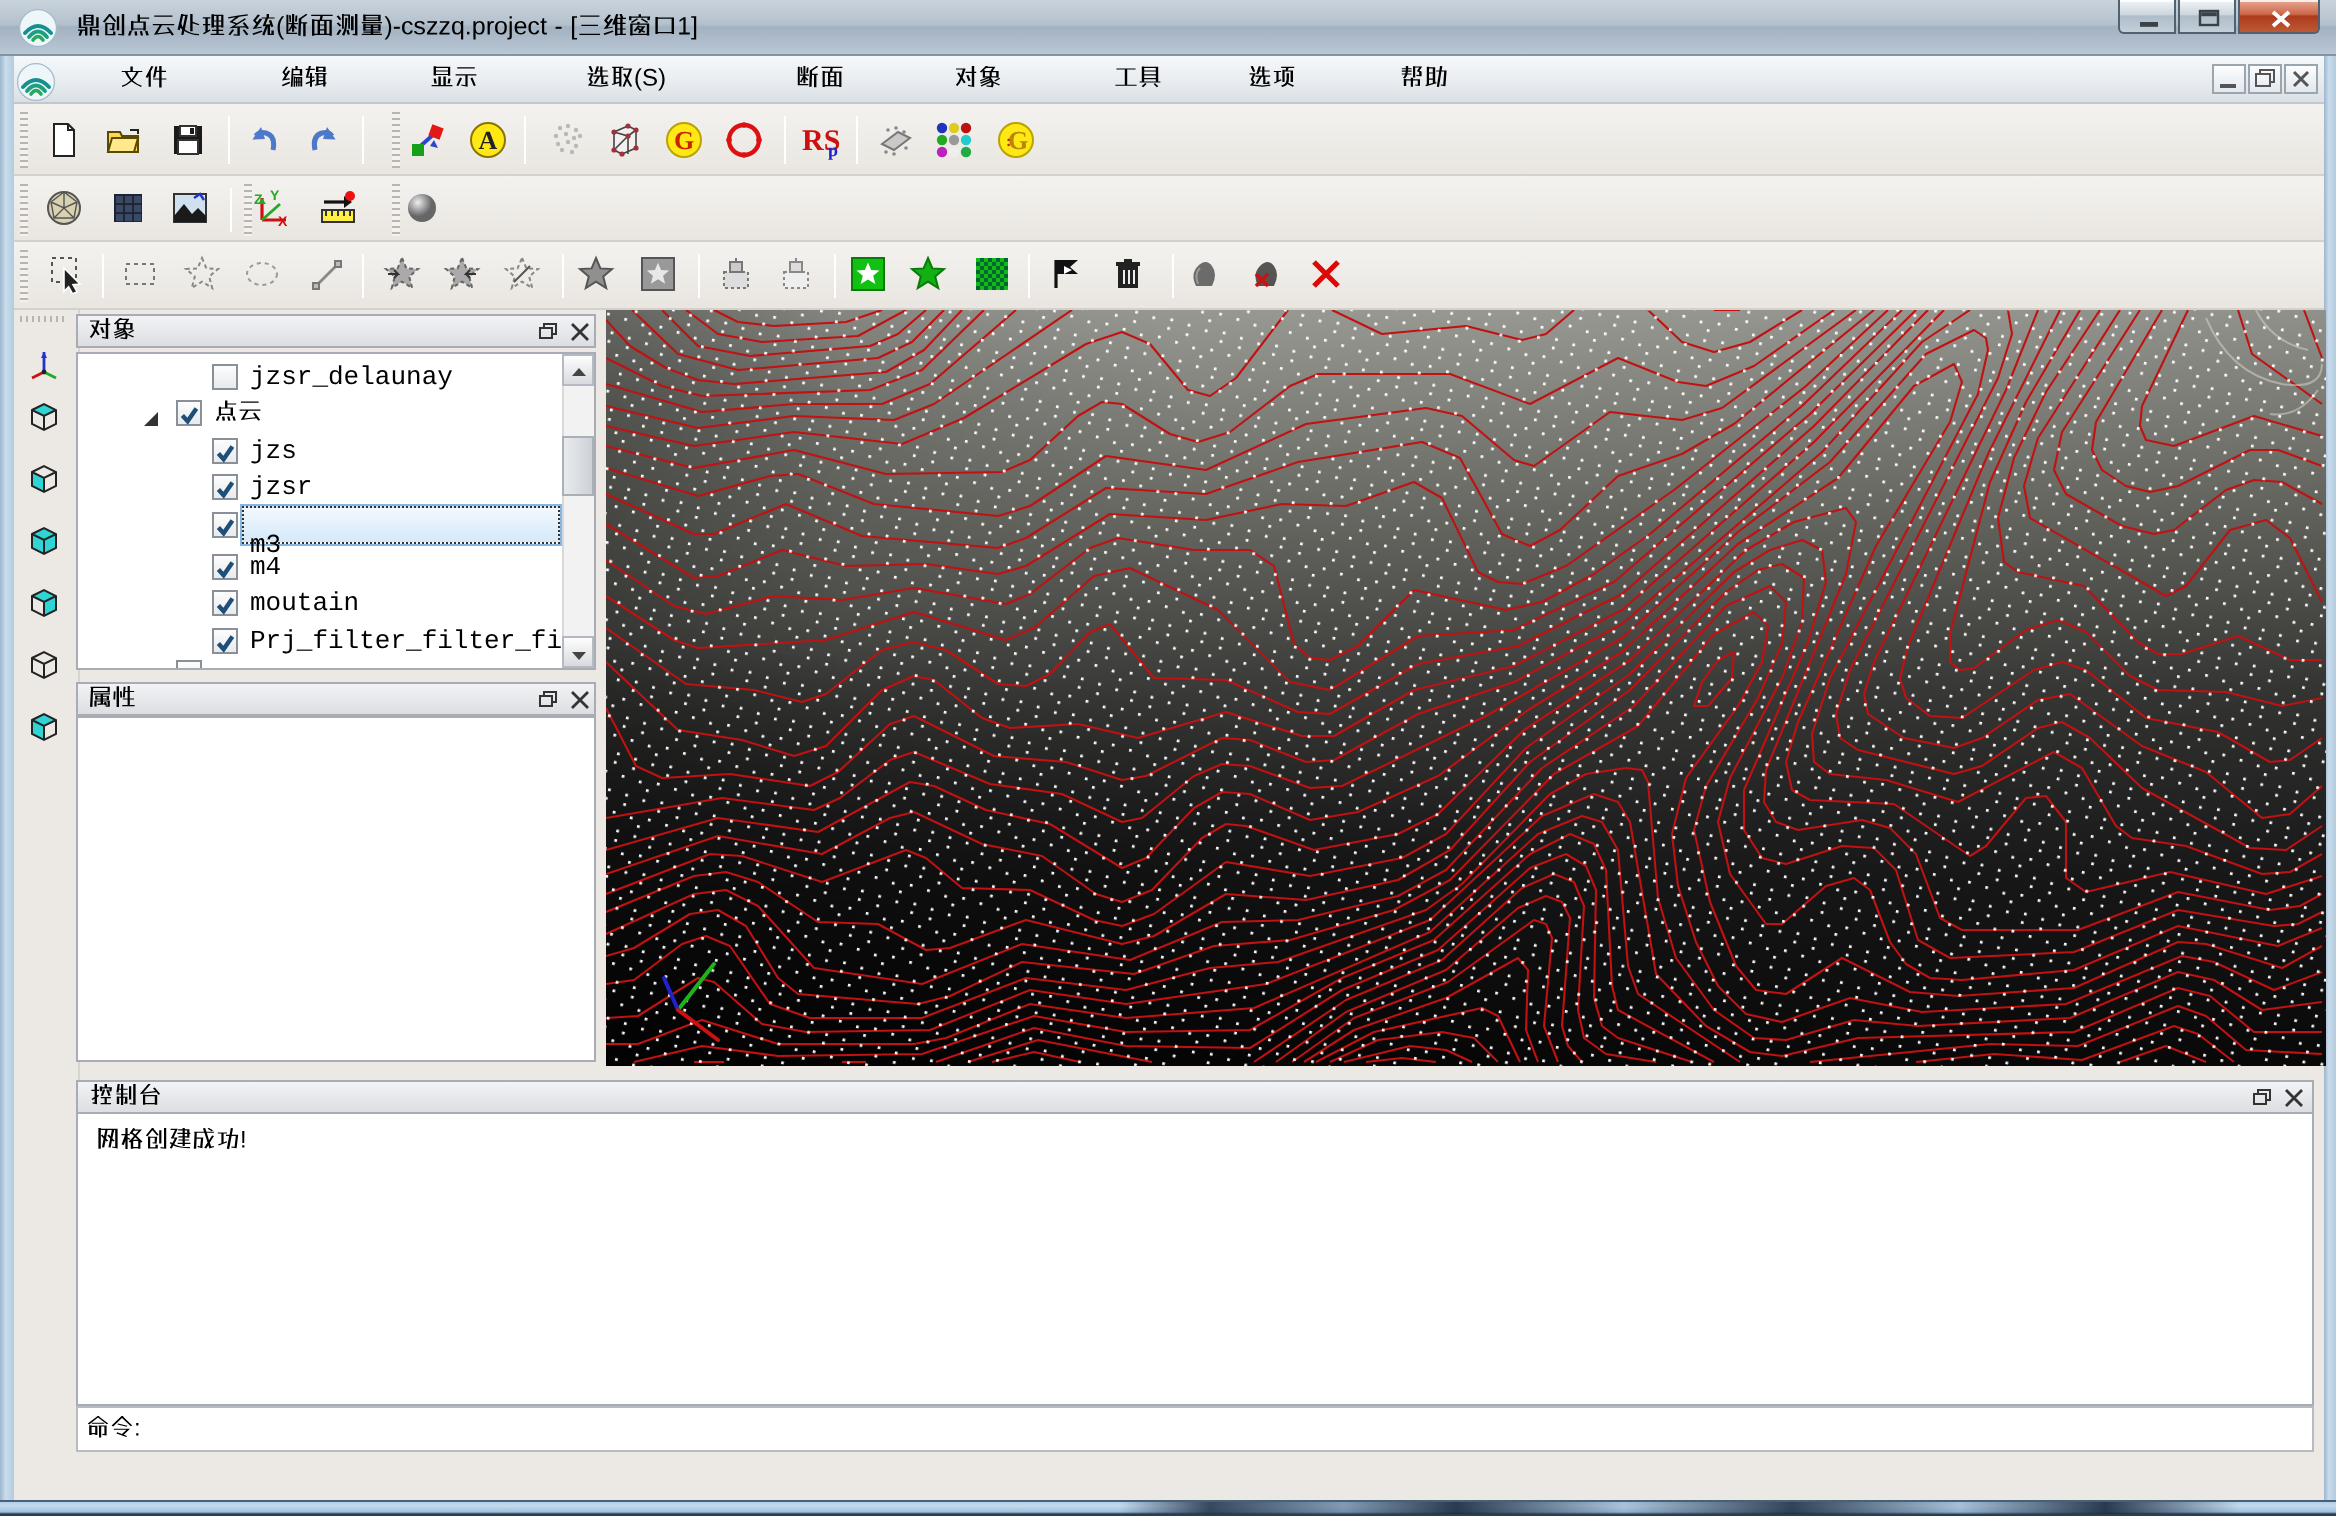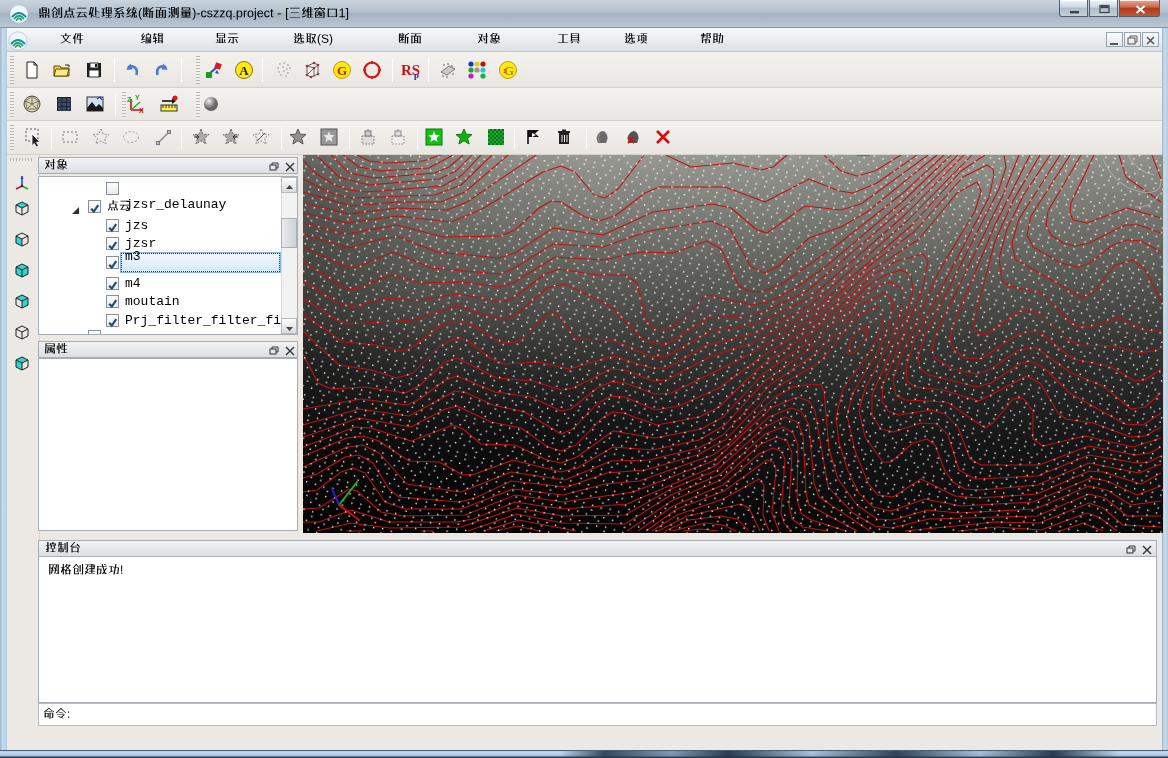--- a/index.html
+++ b/index.html
@@ -555,40 +555,40 @@
         <rect x="2" y="4" width="6" height="5" fill="none" stroke="#333"></rect>
         <path d="M4 4V2h6v5h-2" fill="none" stroke="#333"></path>
       </svg></div>
     <div class="pbtn" style="left:284px;top:159px"><svg width="12" height="12">
         <path d="M2 2l8 8M10 2l-8 8" stroke="#333" stroke-width="1.4"></path>
       </svg></div>
     <div class="pbody" style="left:38px;top:176px;width:260px;height:159px"></div>
     <div class="abs" style="left:39px;top:177px;width:242px;height:157px;overflow:hidden">
       <div class="abs" style="left:82px;top:76px;width:159px;height:19px;background:linear-gradient(180deg,#f2f8fd,#d4e9f9);border:1px dotted #333;outline:1px solid #86b7e2"></div>
       <div class="cb abs" style="left:67px;top:5px"></div>
-      <div class="trow" style="left:86px;top:20px">jzsr_delaunay</div>
+      <div class="trow" style="left:86px;top:4px">jzsr_delaunay</div>
       <div class="cb abs" style="left:49px;top:23px"><svg width="13" height="13" viewBox="0 0 13 13" style="margin:-1px 0 0 -1px">
           <path d="M3.2 6.8l2.6 2.8 4.4-6.4" fill="none" stroke="#1f4e79" stroke-width="2.2"></path>
         </svg></div>
       <div class="abs" style="left:68px;top:23px"><svg width="25" height="15" viewBox="0 0 25 15" fill="#000">
           <path transform="translate(0.0,9.8)" d="M4.3 0.6 5.5 0.5 5.2 -1.5 4.0 -1.4ZM7.1 0.6 8.2 0.4 7.7 -1.6 6.6 -1.5ZM9.8 0.6 10.9 0.4 10.2 -1.7 9.1 -1.6ZM2.0 0.6 2.9 -1.5 1.9 -1.8 0.9 0.4ZM3.5 -2.9V-5.5H8.3V-2.9ZM6.7 -9.5H5.5V-6.1H3.5V-6.4H2.4V-1.9H3.5V-2.3H8.3V-1.9H9.5V-6.1H6.7V-7.5H11.1V-8.1H6.7Z"></path>
           <path transform="translate(12.0,9.8)" d="M11.2 -4.4V-5.0H0.8V-4.4H4.1L1.4 0.2L9.2 -0.7L10.1 0.5L11.1 0.2L8.4 -3.5L7.5 -3.1L8.8 -1.2L3.0 -0.6L5.2 -4.4ZM1.5 -9.0V-8.4H10.3V-9.0Z"></path>
         </svg></div>
       <div class="cb abs" style="left:67px;top:42px"><svg width="13" height="13" viewBox="0 0 13 13" style="margin:-1px 0 0 -1px">
           <path d="M3.2 6.8l2.6 2.8 4.4-6.4" fill="none" stroke="#1f4e79" stroke-width="2.2"></path>
         </svg></div>
       <div class="trow" style="left:86px;top:41px">jzs</div>
       <div class="cb abs" style="left:67px;top:60px"><svg width="13" height="13" viewBox="0 0 13 13" style="margin:-1px 0 0 -1px">
           <path d="M3.2 6.8l2.6 2.8 4.4-6.4" fill="none" stroke="#1f4e79" stroke-width="2.2"></path>
         </svg></div>
       <div class="trow" style="left:86px;top:59px">jzsr</div>
       <div class="cb abs" style="left:67px;top:79px"><svg width="13" height="13" viewBox="0 0 13 13" style="margin:-1px 0 0 -1px">
           <path d="M3.2 6.8l2.6 2.8 4.4-6.4" fill="none" stroke="#1f4e79" stroke-width="2.2"></path>
         </svg></div>
-      <div class="trow" style="left:86px;top:72px">m3</div>
+      <div class="trow" style="left:86px;top:88px">m3</div>
       <div class="cb abs" style="left:67px;top:100px"><svg width="13" height="13" viewBox="0 0 13 13" style="margin:-1px 0 0 -1px">
           <path d="M3.2 6.8l2.6 2.8 4.4-6.4" fill="none" stroke="#1f4e79" stroke-width="2.2"></path>
         </svg></div>
       <div class="trow" style="left:86px;top:99px">m4</div>
       <div class="cb abs" style="left:67px;top:118px"><svg width="13" height="13" viewBox="0 0 13 13" style="margin:-1px 0 0 -1px">
           <path d="M3.2 6.8l2.6 2.8 4.4-6.4" fill="none" stroke="#1f4e79" stroke-width="2.2"></path>
         </svg></div>
       <div class="trow" style="left:86px;top:117px">moutain</div>
       <div class="cb abs" style="left:67px;top:137px"><svg width="13" height="13" viewBox="0 0 13 13" style="margin:-1px 0 0 -1px">
           <path d="M3.2 6.8l2.6 2.8 4.4-6.4" fill="none" stroke="#1f4e79" stroke-width="2.2"></path>

